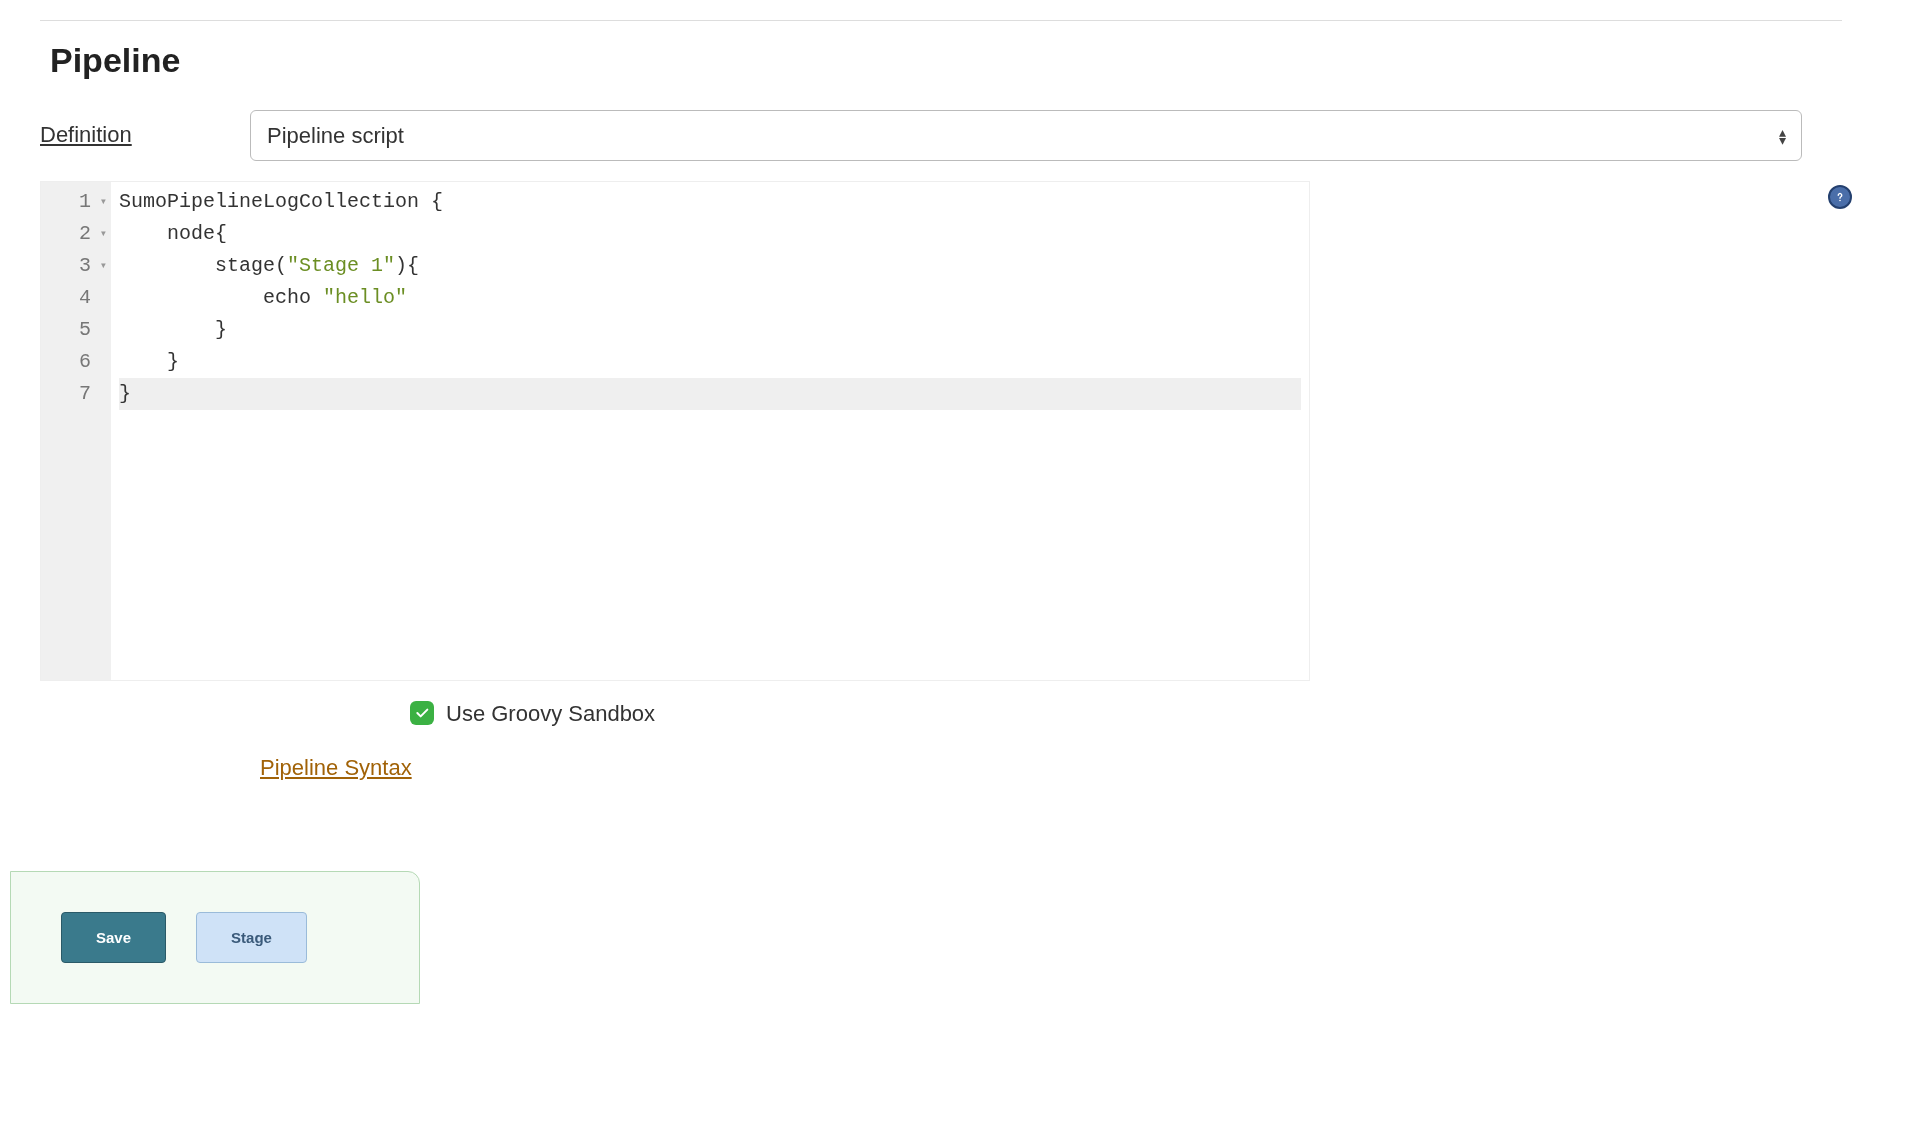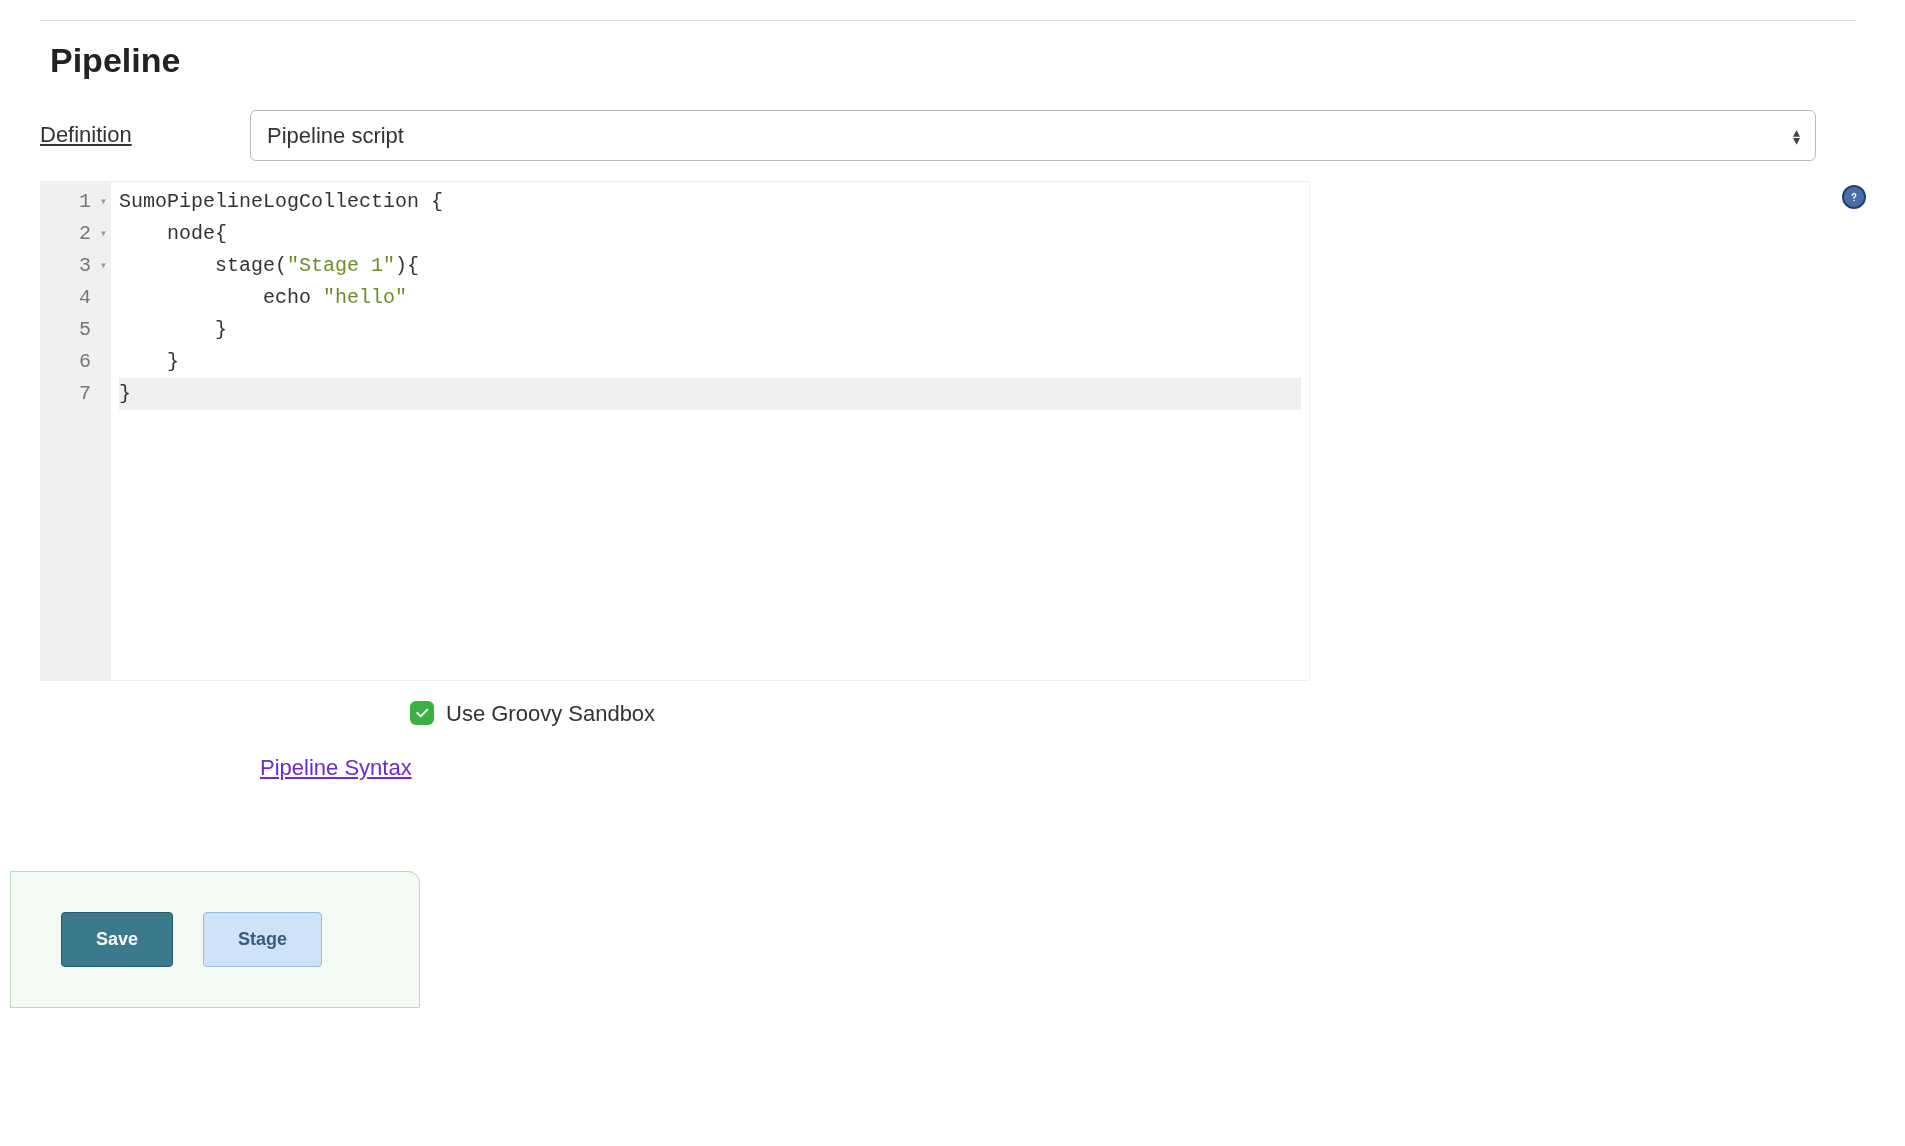--- a/index.html
+++ b/index.html
@@ -5,21 +5,21 @@
   * { box-sizing: border-box; }
   body {
     margin: 0;
     padding: 0;
     font-family: -apple-system, BlinkMacSystemFont, "Segoe UI", Helvetica, Arial, sans-serif;
     background: #fff;
     color: #333;
   }
   .page {
     width: 1905px;
-    padding: 0 49px 0 40px;
+    padding: 0 63px 0 40px;
   }
   .section-divider {
     border-top: 1px solid #ddd;
     margin: 20px 0 0 0;
   }
   .section-title {
     font-size: 34px;
     font-weight: 700;
     margin: 20px 0 30px 10px;
     color: #222;
@@ -148,36 +148,36 @@
   .checkbox svg { width: 16px; height: 16px; }
   .sandbox-label {
     font-size: 22px;
     color: #333;
   }
   .pipeline-syntax-link {
     margin-left: 220px;
     margin-top: 28px;
     display: inline-block;
     font-size: 22px;
-    color: #6d28d9;
+    color: #a16207;
     text-decoration: underline;
   }
   .footer-actions {
     margin-top: 90px;
     margin-left: -30px;
     border: 1px solid #b5d9b5;
     border-radius: 0 12px 0 0;
     background: #f3faf3;
     padding: 40px 50px;
     width: 410px;
     display: flex;
     gap: 30px;
   }
   .btn {
-    font-size: 18px;
+    font-size: 15px;
     font-weight: 600;
     padding: 16px 34px;
     border-radius: 4px;
     cursor: pointer;
   }
   .btn-save {
     background: #3a7a8c;
     color: #fff;
     border: 1px solid #2a5a68;
   }

